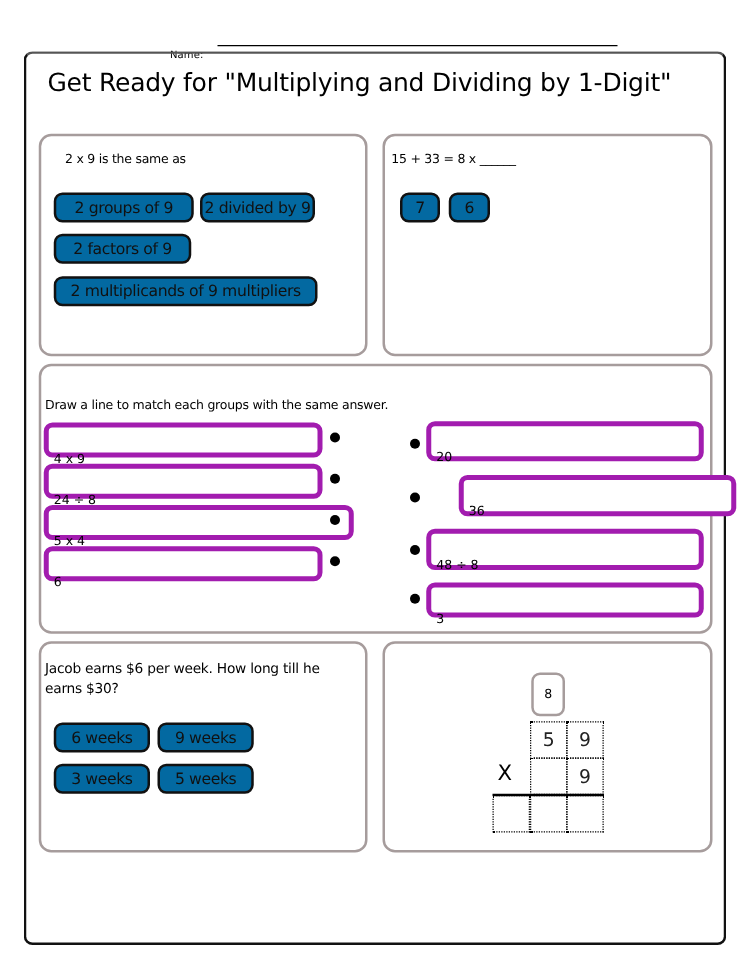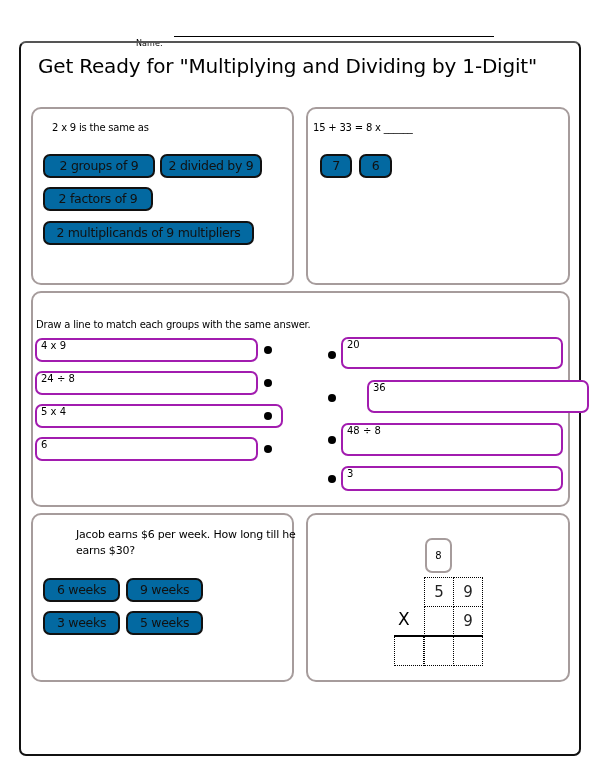--- a/index.html
+++ b/index.html
@@ -18,21 +18,21 @@
   .p1 { left: 31px; top: 107px; width: 263px; height: 178px; }
   .p2 { left: 306px; top: 107px; width: 264px; height: 178px; }
   .p3 { left: 31px; top: 291px; width: 539px; height: 216px; }
   .p4 { left: 31px; top: 513px; width: 263px; height: 169px; }
   .p5 { left: 306px; top: 513px; width: 264px; height: 169px; }
 
   .prompt { position: absolute; font-size: 10px; white-space: nowrap; letter-spacing: -0.2px; }
 
   .chip { position: absolute; height: 24px; border: 2px solid #111; border-radius: 7px; font-size: 12.5px; line-height: 20px; text-align: center; white-space: nowrap; letter-spacing: -0.3px; color: #111; background: #0369a1; }
 
-  .match-box { position: absolute; border: 2px solid #a21caf; border-radius: 7px; font-size: 10px; padding-left: 4px; padding-top: 0; white-space: nowrap; background: #fff; }
+  .match-box { position: absolute; border: 4px solid #a21caf; border-radius: 7px; font-size: 10px; padding-left: 4px; padding-top: 20px; white-space: nowrap; background: #fff; }
   .dot { position: absolute; width: 8px; height: 8px; border-radius: 50%; background: #000; }
 
   .carry { position: absolute; left: 425px; top: 538px; width: 27px; height: 35px; border: 2px solid #a69c9c; border-radius: 7px; font-size: 10px; text-align: center; line-height: 31px; }
   .cell { position: absolute; width: 30px; height: 30px; border: 1px dotted #000; font-size: 15px; text-align: center; line-height: 29px; color: #222; }
   .xsign { position: absolute; left: 398px; top: 609px; font-size: 17px; }
   .rule { position: absolute; left: 394px; top: 635px; width: 89px; height: 2px; background: #000; }
 </style>
 </head>
 <body>
 
@@ -40,21 +40,21 @@
   <span class="name-label">Name:</span>
 </div>
 <div class="name-line"></div>
 
 <div class="frame"></div>
 <div class="title">Get Ready for "Multiplying and Dividing by 1-Digit"</div>
 
 <div class="panel p1"></div>
 <div class="prompt" style="left:52px; top:122px;">2 x 9 is the same as</div>
 <div class="chip" style="left:43px; top:154px; width:112px;">2 groups of 9</div>
-<div class="chip" style="left:160px; top:154px; width:102px;">2 divided by 9</div>
+<div class="chip" style="left:160px; top:154px; width:92px;">2 divided by 9</div>
 <div class="chip" style="left:43px; top:187px; width:110px;">2 factors of 9</div>
 <div class="chip" style="left:43px; top:221px; width:211px;">2 multiplicands of 9 multipliers</div>
 
 <div class="panel p2"></div>
 <div class="prompt" style="left:313px; top:122px;">15 + 33 = 8 x ______</div>
 <div class="chip" style="left:320px; top:154px; width:32px;">7</div>
 <div class="chip" style="left:359px; top:154px; width:33px;">6</div>
 
 <div class="panel p3"></div>
 <div class="prompt" style="left:36px; top:319px;">Draw a line to match each groups with the same answer.</div>
@@ -73,21 +73,21 @@
 <div class="dot" style="left:328px; top:394px;"></div>
 <div class="dot" style="left:328px; top:436px;"></div>
 <div class="dot" style="left:328px; top:475px;"></div>
 
 <div class="match-box" style="left:341px; top:337px; width:222px; height:32px;">20</div>
 <div class="match-box" style="left:341px; top:380px; width:222px; height:33px;margin-left:26px;">36</div>
 <div class="match-box" style="left:341px; top:423px; width:222px; height:33px;">48 ÷ 8</div>
 <div class="match-box" style="left:341px; top:466px; width:222px; height:25px;">3</div>
 
 <div class="panel p4"></div>
-<div class="prompt" style="left:36px; top:527px; width:250px; white-space:normal; font-size:11px; line-height:16px;margin-left:40px;">Jacob earns $6 per week. How long till he earns $30?</div>
+<div class="prompt" style="left:36px; top:527px; width:250px; white-space:normal; font-size:11px; line-height:16px;">Jacob earns $6 per week. How long till he earns $30?</div>
 <div class="chip" style="left:43px; top:578px; width:77px;">6 weeks</div>
 <div class="chip" style="left:126px; top:578px; width:77px;">9 weeks</div>
 <div class="chip" style="left:43px; top:611px; width:77px;">3 weeks</div>
 <div class="chip" style="left:126px; top:611px; width:77px;">5 weeks</div>
 
 <div class="panel p5"></div>
 <div class="carry">8</div>
 
 <div class="cell" style="left:424px; top:577px; border-left:1px dotted #000;">5</div>
 <div class="cell" style="left:453px; top:577px;">9</div>

